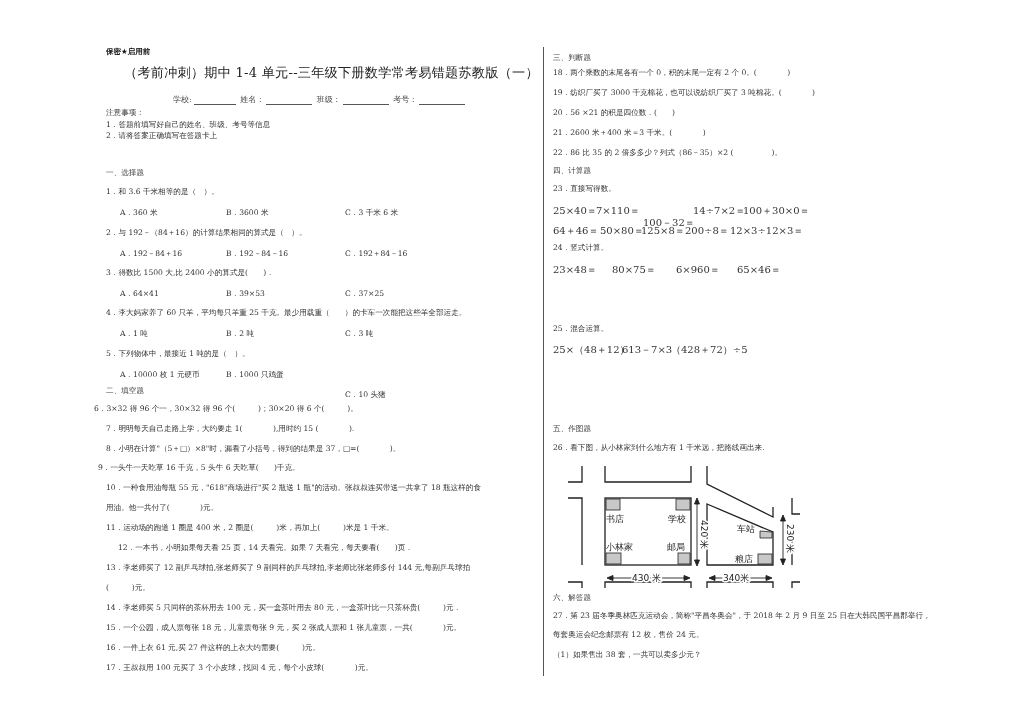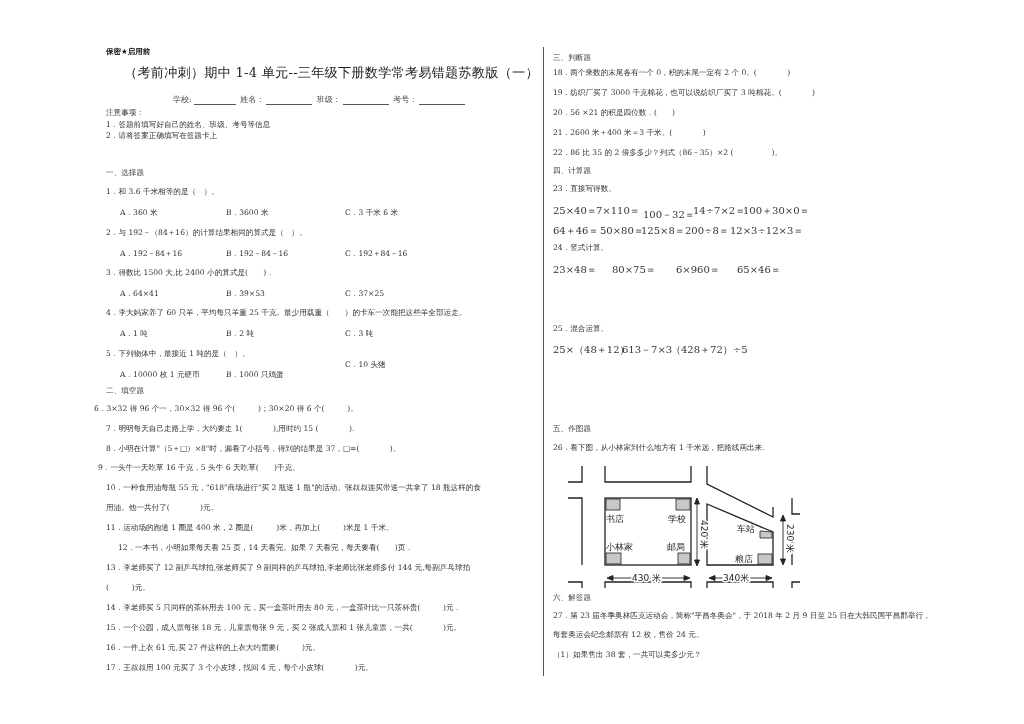--- a/index.html
+++ b/index.html
@@ -55,21 +55,21 @@
 <div class="abs opt" style="left:345px;top:289px">C．37×25</div>
 
 <div class="abs line" style="left:106px;top:308px">4．李大妈家养了 60 只羊，平均每只羊重 25 千克。最少用载重（　　）的卡车一次能把这些羊全部运走。</div>
 <div class="abs opt" style="left:120px;top:329px">A．1 吨</div>
 <div class="abs opt" style="left:226px;top:329px">B．2 吨</div>
 <div class="abs opt" style="left:345px;top:329px">C．3 吨</div>
 
 <div class="abs line" style="left:106px;top:349px">5．下列物体中，最接近 1 吨的是（　）。</div>
 <div class="abs opt" style="left:120px;top:370px">A．10000 枚 1 元硬币</div>
 <div class="abs opt" style="left:226px;top:370px">B．1000 只鸡蛋</div>
-<div class="abs opt" style="left:345px;top:360px">C．10 头猪</div>
+<div class="abs opt" style="left:345px;top:390px">C．10 头猪</div>
 
 <div class="abs sec" style="left:106px;top:386px">二、填空题</div>
 
 <div class="abs line" style="left:94px;top:404px">6．3×32 得 96 个一，30×32 得 96 个(　　　)；30×20 得 6 个(　　　)。</div>
 <div class="abs line" style="left:106px;top:424px">7．明明每天自己走路上学，大约要走 1(　　　　),用时约 15 (　　　　).</div>
 <div class="abs line" style="left:106px;top:444px">8．小明在计算"（5＋□）×8"时，漏看了小括号，得到的结果是 37，□=(　　　　)。</div>
 <div class="abs line" style="left:98px;top:463px">9．一头牛一天吃草 16 千克，5 头牛 6 天吃草(　　)千克。</div>
 <div class="abs line" style="left:106px;top:483px">10．一种食用油每瓶 55 元，"618"商场进行"买 2 瓶送 1 瓶"的活动。张叔叔连买带送一共拿了 18 瓶这样的食</div>
 <div class="abs line" style="left:106px;top:503px">用油。他一共付了(　　　　)元。</div>
 <div class="abs line" style="left:106px;top:523px">11．运动场的跑道 1 圈是 400 米，2 圈是(　　　)米，再加上(　　　)米是 1 千米。</div>
@@ -88,21 +88,21 @@
 <div class="abs line" style="left:553px;top:88px">19．纺织厂买了 3000 千克棉花，也可以说纺织厂买了 3 吨棉花。(　　　　)</div>
 <div class="abs line" style="left:553px;top:108px">20．56 ×21 的积是四位数．(　　)</div>
 <div class="abs line" style="left:553px;top:128px">21．2600 米＋400 米＝3 千米。(　　　　)</div>
 <div class="abs line" style="left:553px;top:148px">22．86 比 35 的 2 倍多多少？列式（86－35）×2 (　　　　　)。</div>
 
 <div class="abs sec" style="left:553px;top:166px">四、计算题</div>
 <div class="abs line" style="left:553px;top:184px">23．直接写得数。</div>
 
 <div class="abs calc" style="left:553px;top:204px">25×40＝</div>
 <div class="abs calc" style="left:596px;top:204px">7×110＝</div>
-<div class="abs calc" style="left:643px;top:208px">100－32＝</div>
+<div class="abs calc" style="left:643px;top:216px">100－32＝</div>
 <div class="abs calc" style="left:693px;top:204px">14÷7×2＝</div>
 <div class="abs calc" style="left:743px;top:204px">100＋30×0＝</div>
 
 <div class="abs calc" style="left:553px;top:224px">64＋46＝</div>
 <div class="abs calc" style="left:600px;top:224px">50×80＝</div>
 <div class="abs calc" style="left:641px;top:224px">125×8＝</div>
 <div class="abs calc" style="left:685px;top:224px">200÷8＝</div>
 <div class="abs calc" style="left:730px;top:224px">12×3÷12×3＝</div>
 
 <div class="abs line" style="left:553px;top:243px">24．竖式计算。</div>

